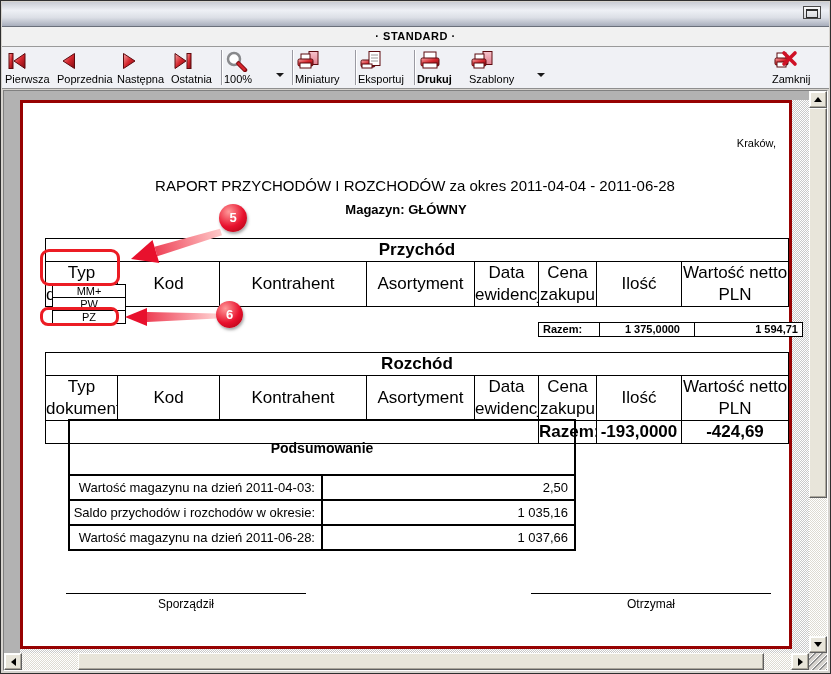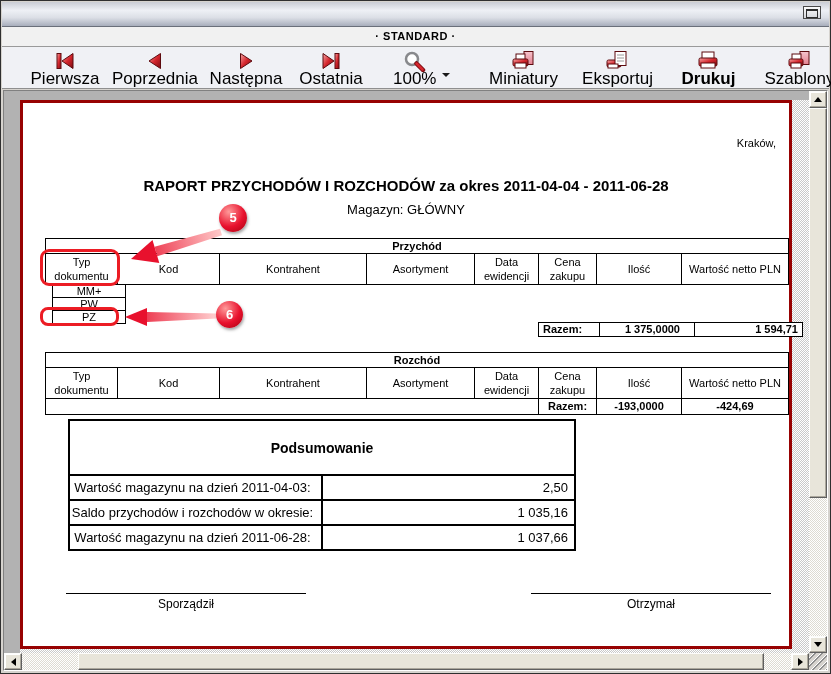--- a/index.html
+++ b/index.html
@@ -14,22 +14,22 @@
     background:linear-gradient(#fcfcfc,#d4d6db);border:1px solid #4a4a4a;}
   .win-btn i{position:absolute;left:2px;right:2px;top:2px;height:6px;border:1px solid #2d2d2d;border-top-width:2px;display:block;}
 
   .band{position:absolute;left:1px;right:1px;top:26px;height:19px;background:#f1f1f1;
     border-bottom:1px solid #9a9a9a;text-align:center;font-weight:bold;font-size:11px;
     line-height:19px;color:#000;letter-spacing:.5px;}
 
   
   .toolbar{position:absolute;left:1px;right:1px;top:46px;height:42px;background:#f0f1f5;
     border-bottom:1px solid #8f8f8f;display:flex;align-items:stretch;padding:0 3px;box-sizing:border-box;}
-  .tbtn{display:flex;flex-direction:column;align-items:center;justify-content:flex-end;
-    font-size:17px;color:#000;padding:2px 0 3px;cursor:default;margin-left:34px;}
+  .tbtn{display:flex;flex-direction:column;align-items:flex-start;justify-content:flex-end;
+    font-size:11px;color:#000;padding:2px 0 3px;cursor:default;}
   .tbtn .ico{height:25px;display:flex;align-items:center;justify-content:center;}
   .tbtn .lbl{white-space:nowrap;line-height:12px;}
   .bold .lbl{font-weight:bold;}
   .sep{width:1px;background:#9a9aa2;box-shadow:1px 0 0 #ffffff;margin:3px 2px;}
   .caret{align-self:center;width:0;height:0;border-left:4px solid transparent;border-right:4px solid transparent;
     border-top:4px solid #1a1a1a;margin:14px 6px 0 6px;}
   .spacer{flex:1;}
 
   
   .preview{position:absolute;left:2px;right:2px;top:89px;bottom:2px;
@@ -38,45 +38,45 @@
     background-image:conic-gradient(#ffffff 25%,#c9c9c9 0 50%,#ffffff 0 75%,#c9c9c9 0);
     background-size:2px 2px;}
   .topstrip{position:absolute;left:0;top:0;right:0;height:9px;background:#b2b2b2;}
   .leftstrip{position:absolute;left:0;top:0;width:16px;bottom:0;background:#b2b2b2;}
 
   .page{position:absolute;left:16px;top:9px;width:766px;height:543px;background:#ffffff;
     border:3px solid #970202;box-sizing:content-box;}
   .pagec{position:absolute;inset:0;color:#000;}
 
   .city{position:absolute;top:34px;right:13px;font-size:11px;}
-  .rpt-title{position:absolute;top:74px;left:0;width:100%;text-align:center;font-size:15px;font-weight:bold;}
-  .rpt-sub{position:absolute;top:99px;left:0;width:100%;text-align:center;font-size:13px;font-weight:normal;}
+  .rpt-title{position:absolute;top:74px;left:9px;width:100%;text-align:center;font-size:15px;font-weight:normal;}
+  .rpt-sub{position:absolute;top:99px;left:0;width:100%;text-align:center;font-size:13px;font-weight:bold;}
 
   table.tbl{border-collapse:collapse;table-layout:fixed;position:absolute;left:22px;width:744px;}
-  table.tbl td{border:1px solid #000;font-size:11px;text-align:center;padding:0;line-height:1.3;overflow:hidden;}
+  table.tbl td{border:1px solid #000;font-size:17px;text-align:center;padding:0;line-height:1.3;overflow:hidden;}
   td.ttl{font-weight:bold;font-size:13px;height:13px;line-height:13px;}
   tr.hdr td{height:30px;}
   td.nob{border:none;}
   td.rz{font-weight:bold;height:13px;}
   td.rz-num{font-weight:bold;text-align:right;padding-right:4px;height:13px;}
 
   .docrow{position:absolute;left:22px;width:72px;height:12px;border:1px solid #000;background:#fff;
     font-size:11px;line-height:12px;text-align:center;margin-left:7px;}
 
   .razem-i{position:absolute;left:515px;top:219px;display:flex;}
   .razem-i div{border:1px solid #000;height:13px;line-height:13px;font-size:11px;font-weight:bold;box-sizing:content-box;background:#fff;}
   .razem-i div + div{margin-left:-1px;}
   .rz-l{width:56px;text-align:left;padding-left:4px;}
   .rz-q{width:80px;text-align:right;padding-right:14px;}
   .rz-v{width:103px;text-align:right;padding-right:4px;}
 
   table.sum{border-collapse:collapse;position:absolute;left:45px;top:316px;width:508px;table-layout:fixed;}
   table.sum td{border:2px solid #000;font-size:13px;padding:0 6px 0 0;height:23px;}
   table.sum td.sttl{text-align:center;font-weight:bold;font-size:14px;height:21px;padding:16px;}
-  td.slbl{text-align:center;padding-right:4px;margin-left:39px;}
+  td.slbl{text-align:right;padding-right:4px;margin-left:39px;}
   td.sval{text-align:right;}
 
   .sig{position:absolute;width:240px;border-top:1px solid #000;text-align:center;font-size:12px;padding-top:3px;}
 
   
   .hl{position:absolute;border:3px solid #ec1c24;border-radius:9px;box-sizing:border-box;}
   .balloon{position:absolute;width:28px;height:28px;border-radius:50%;
     background:radial-gradient(circle at 35% 28%,#ff9a9a,#e8112d 55%,#a50010 100%);
     color:#fff;font-weight:bold;font-size:13px;text-align:center;line-height:28px;
     box-shadow:1px 2px 3px rgba(90,90,90,.55);}

